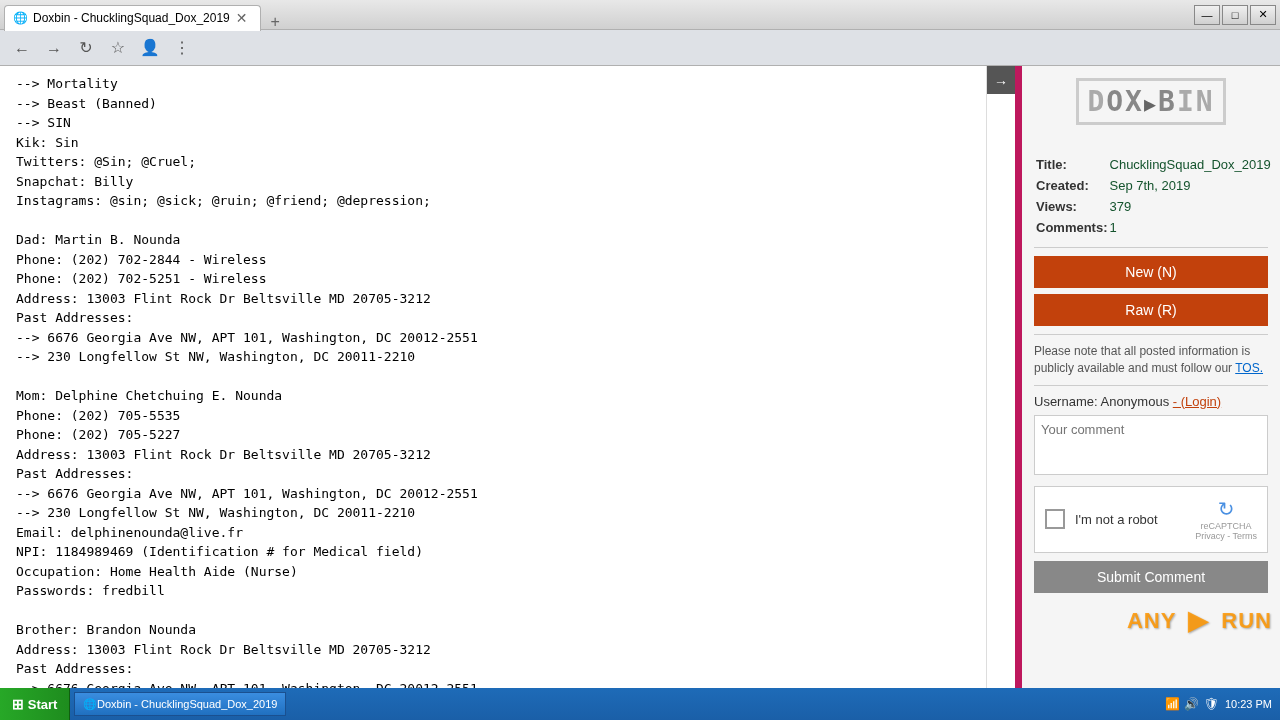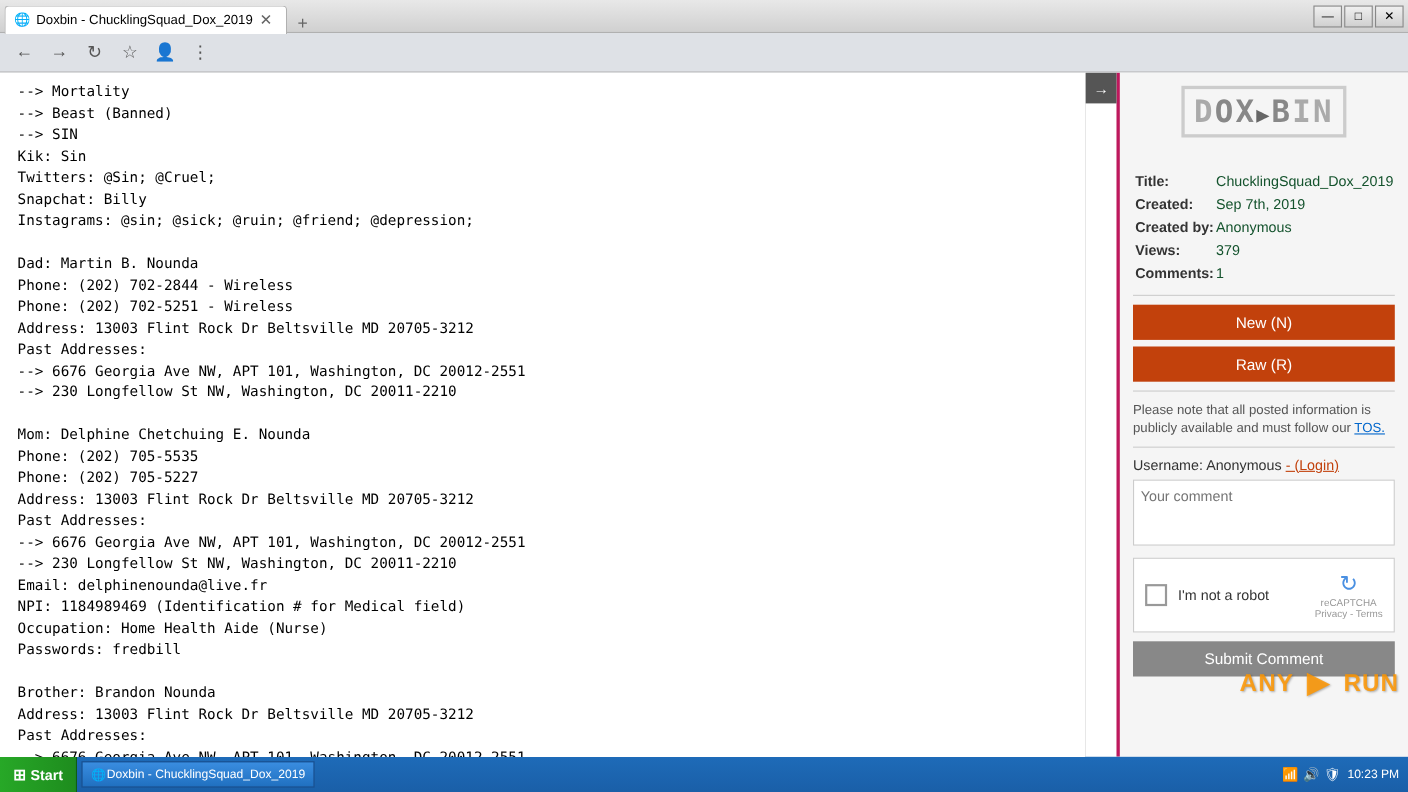--- a/index.html
+++ b/index.html
@@ -84,21 +84,21 @@
     .doc-panel {
       flex: 1; overflow-y: auto; background: white; padding: 8px 16px;
       font-family: 'Courier New', Courier, monospace; font-size: 13px;
       line-height: 1.5; color: #000; border-right: 1px solid #ddd;
     }
     .doc-panel pre { white-space: pre-wrap; word-wrap: break-word; }
 
     
     .right-panel {
       width: 265px; background: #f5f5f5; display: flex; flex-direction: column;
-      border-left: 3px solid #be185d; flex-shrink: 0;
+      border-left: 7px solid #be185d; flex-shrink: 0;
     }
     .right-panel-inner { padding: 12px; }
 
     
     .toggle-btn {
       position: absolute; right: 265px; top: 80px;
       background: #555; color: white; border: none; width: 28px; height: 28px;
       cursor: pointer; display: flex; align-items: center; justify-content: center;
       font-size: 14px; z-index: 10;
     }
@@ -255,24 +255,20 @@
           <tbody>
               <tr>
             <td class="meta-label">Title:</td>
             <td class="meta-value">ChucklingSquad_Dox_2019</td>
           </tr>
           <tr>
             <td class="meta-label">Created:</td>
             <td class="meta-value">Sep 7th, 2019</td>
           </tr>
           <tr>
-            <td class="meta-label">Created by:</td>
-            <td class="meta-value">Anonymous</td>
-          </tr>
-          <tr>
             <td class="meta-label">Views:</td>
             <td class="meta-value">379</td>
           </tr>
           <tr>
             <td class="meta-label">Comments:</td>
             <td class="meta-value">1</td>
           </tr>
         </tbody>
           </table>
 

